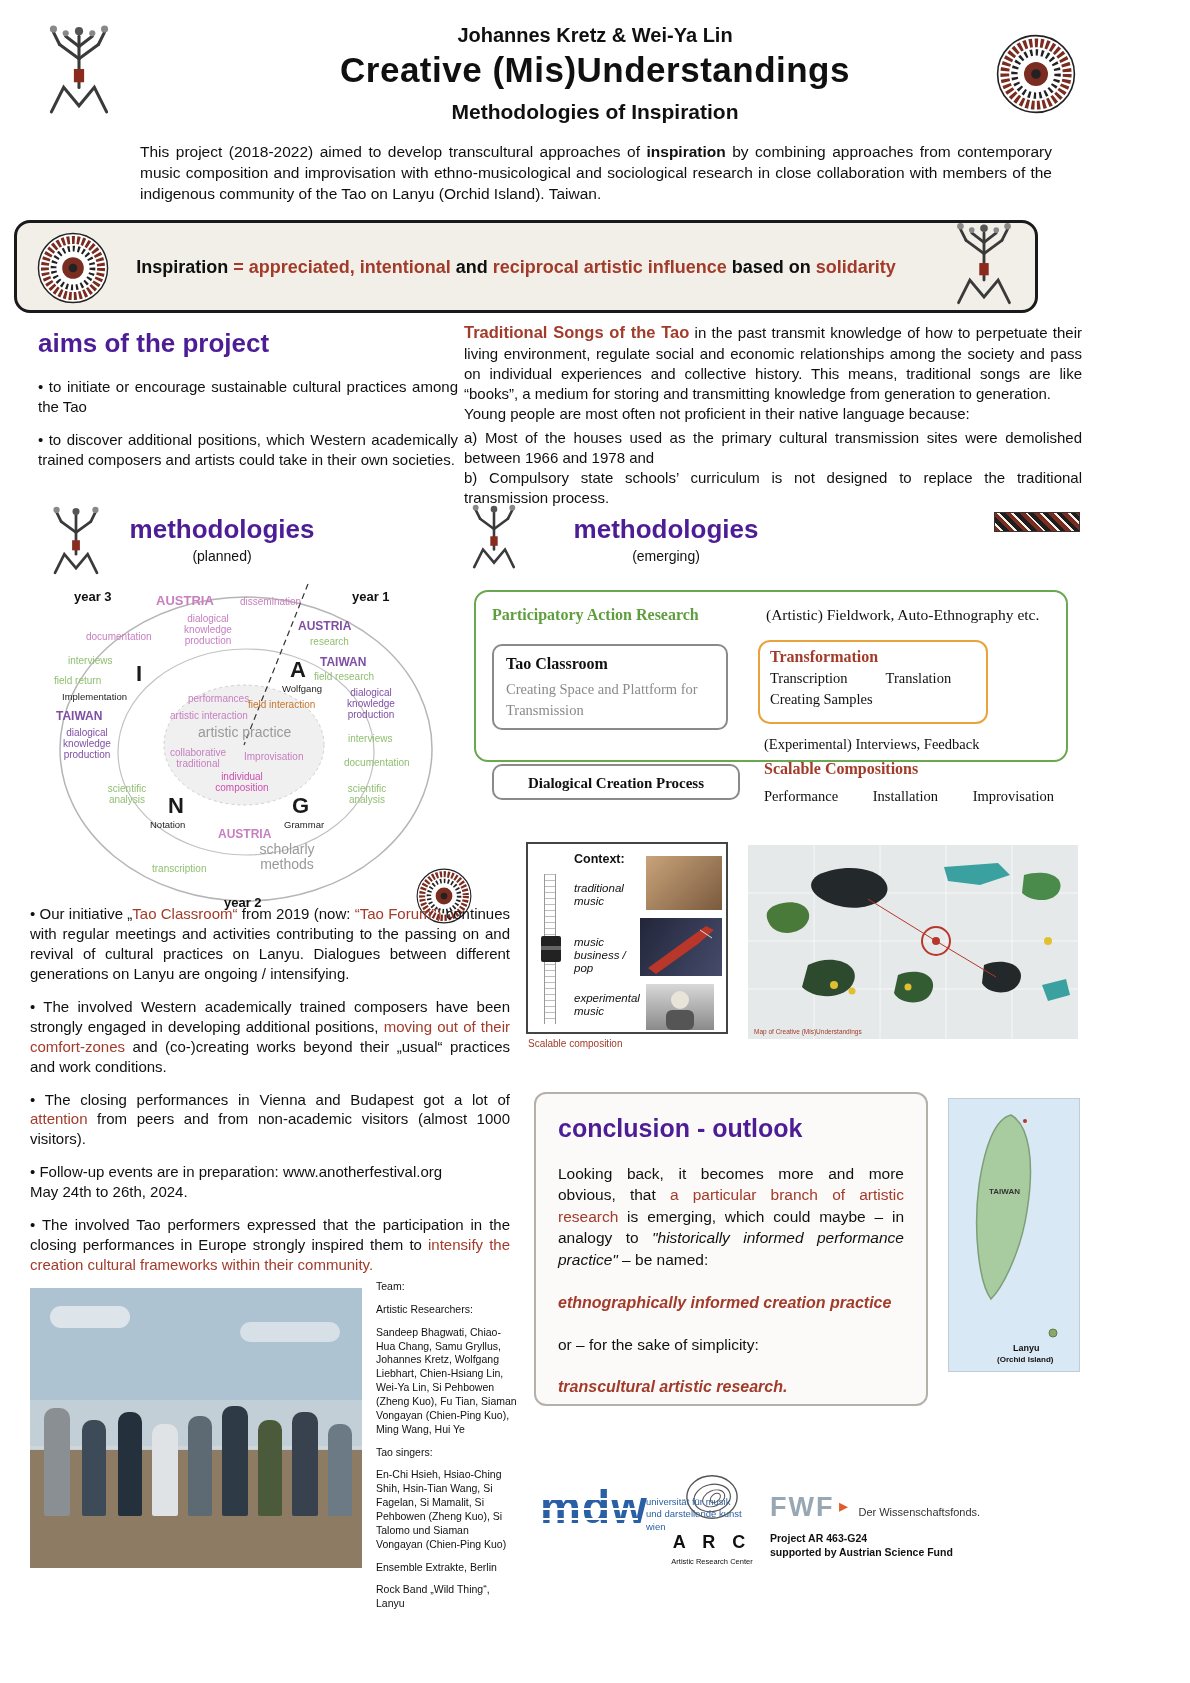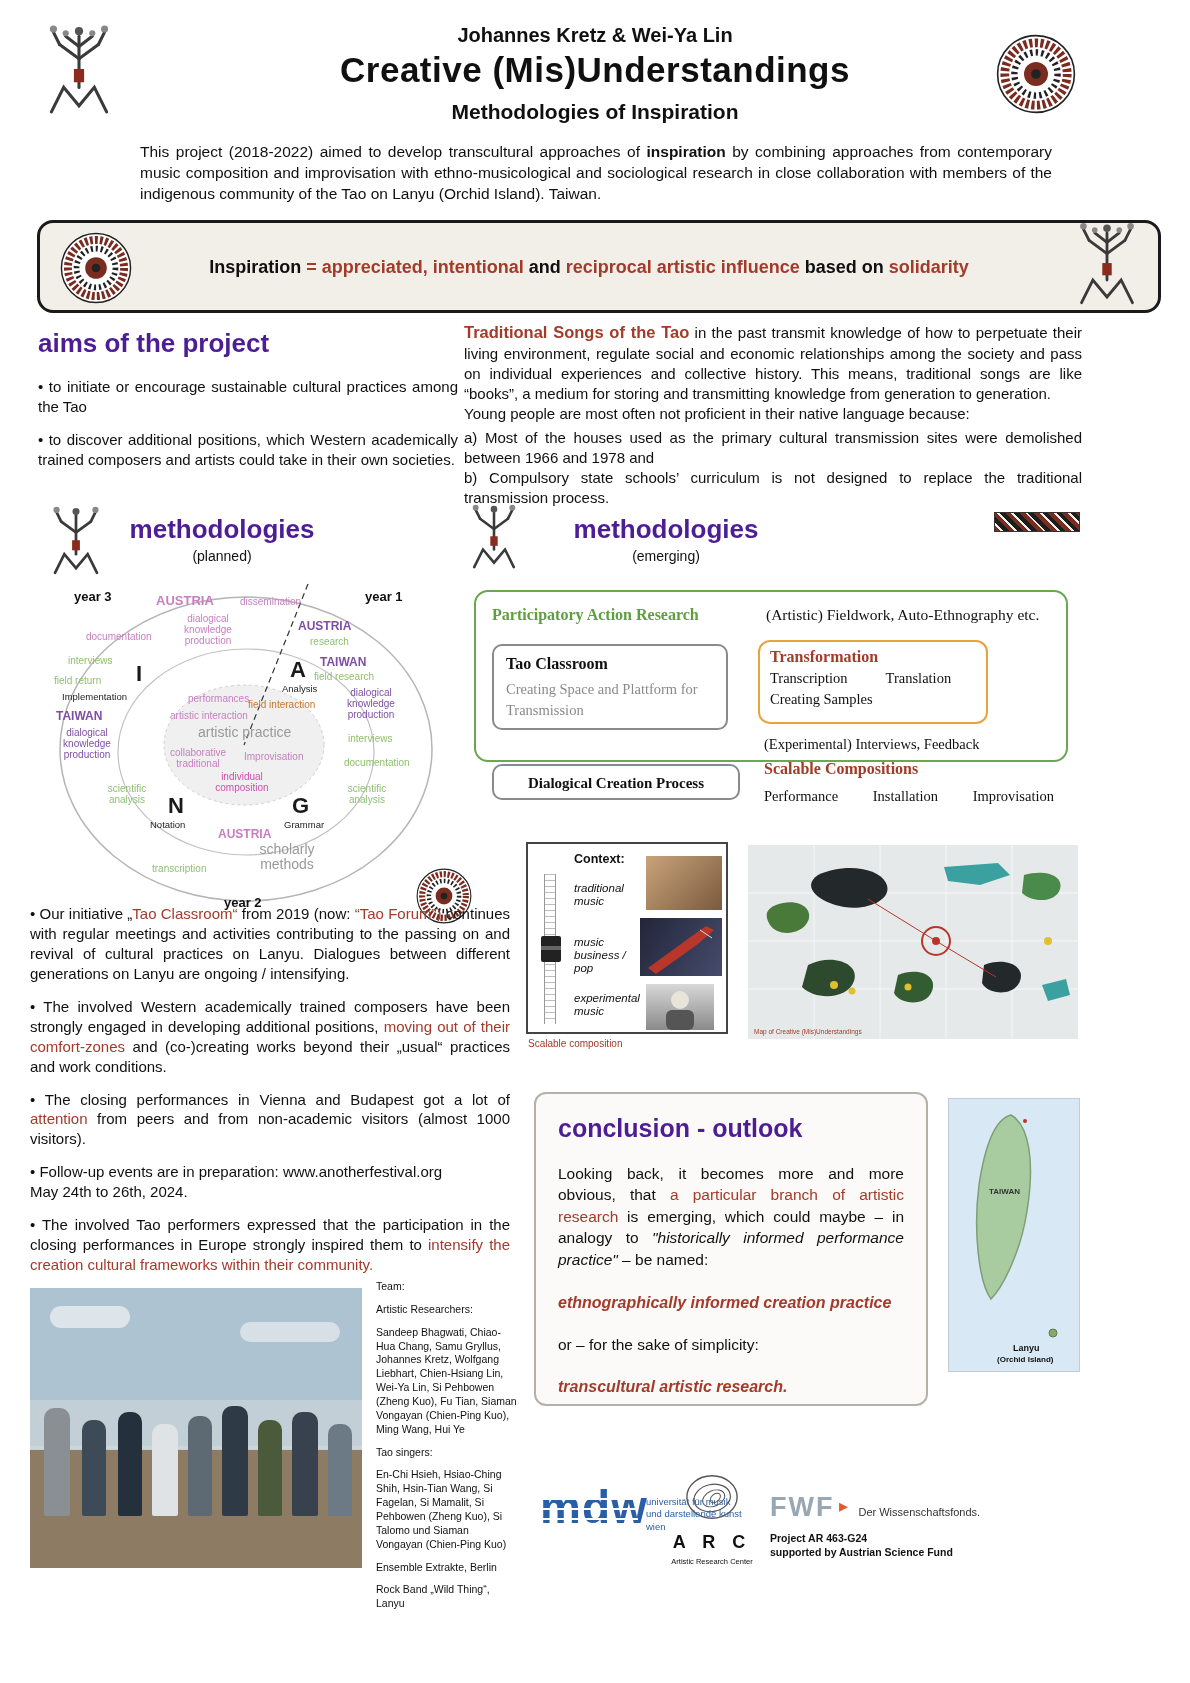--- a/index.html
+++ b/index.html
@@ -87,21 +87,21 @@
       <circle cx="50" cy="50" r="48" fill="#fff" stroke="#222" stroke-width="2"></circle>
       <circle cx="50" cy="50" r="39" fill="none" stroke="#7a2c20" stroke-width="11" stroke-dasharray="4 3"></circle>
       <circle cx="50" cy="50" r="27" fill="none" stroke="#222" stroke-width="8" stroke-dasharray="3 4"></circle>
       <circle cx="50" cy="50" r="15" fill="#7a2c20"></circle>
         <circle cx="50" cy="50" r="6" fill="#222"></circle>
     </svg>
   </div>
 
   <p class="abs intro just" style="left:140px;top:142px;width:912px"><span>This project (2018-2022) aimed to develop transcultural approaches of </span><span class="bold">inspiration</span><span> by combining approaches from contemporary music composition and improvisation with ethno-musicological and sociological research in close collaboration with members of the indigenous community of the Tao on Lanyu (Orchid Island). Taiwan.</span></p>
 
-  <div class="abs banner" style="left:37px;top:220px;width:1124px;height:93px">
+  <div class="abs banner" style="left:14px;top:220px;width:1024px;height:93px">
     <div class="abs" style="left:20px;top:9px;width:72px;height:72px">
       <svg viewBox="0 0 100 100" width="72" height="72">
         <circle cx="50" cy="50" r="48" fill="#fff" stroke="#222" stroke-width="2"></circle>
         <circle cx="50" cy="50" r="39" fill="none" stroke="#7a2c20" stroke-width="11" stroke-dasharray="4 3"></circle>
         <circle cx="50" cy="50" r="27" fill="none" stroke="#222" stroke-width="8" stroke-dasharray="3 4"></circle>
         <circle cx="50" cy="50" r="15" fill="#7a2c20"></circle>
           <circle cx="50" cy="50" r="6" fill="#222"></circle>
       </svg>
     </div>
     <div class="abs center banner-text" style="left:110px;right:130px;top:34px"><span>Inspiration </span><span class="red">= appreciated, intentional</span><span> and </span><span class="red">reciprocal artistic influence</span><span> based on </span><span class="red">solidarity</span></div>
@@ -160,32 +160,32 @@
   <div class="abs center" style="left:112px;top:548px;width:220px;font-size:14px">(planned)</div>
 
   <div class="abs" style="left:46px;top:582px;width:398px;height:332px">
     <svg width="398" height="332" viewBox="0 0 398 332" style="position:absolute;left:0;top:0">
       <ellipse cx="200" cy="167" rx="186" ry="152" fill="none" stroke="#b5b5b5" stroke-width="1.5"></ellipse>
       <ellipse cx="200" cy="170" rx="128" ry="103" fill="none" stroke="#c2c2c2" stroke-width="1.2"></ellipse>
       <ellipse cx="198" cy="163" rx="80" ry="60" fill="#f0f0f0" stroke="#cfcfcf" stroke-width="1" stroke-dasharray="3 3"></ellipse>
       <line x1="262" y1="2" x2="198" y2="163" stroke="#333" stroke-width="1.2" stroke-dasharray="6 4"></line>
     </svg>
     <span class="dl bold" style="left:28px;top:8px;font-size:13px">year 3</span>
-    <span class="dl bold" style="left:319px;top:8px;font-size:13px">year 1</span>
+    <span class="dl bold" style="left:306px;top:8px;font-size:13px">year 1</span>
     <span class="dl bold" style="left:178px;top:314px;font-size:13px">year 2</span>
     <span class="dl pink bold" style="left:110px;top:12px;font-size:13px">AUSTRIA</span>
     <span class="dl pink" style="left:194px;top:15px">dissemination</span>
     <span class="dl pink" style="left:126px;top:32px;width:72px">dialogical knowledge production</span>
     <span class="dl pink" style="left:40px;top:50px">documentation</span>
     <span class="dl grn" style="left:22px;top:74px">interviews</span>
     <span class="dl grn" style="left:8px;top:94px">field return</span>
     <span class="dl smallK" style="left:16px;top:110px">Implementation</span>
     <span class="dl bigL" style="left:90px;top:80px">I</span>
     <span class="dl bigL" style="left:244px;top:76px">A</span>
-    <span class="dl smallK" style="left:236px;top:102px">Analysis</span>
+    <span class="dl smallK" style="left:236px;top:102px">Wolfgang</span>
     <span class="dl purple bold" style="left:252px;top:38px;font-size:12px">AUSTRIA</span>
     <span class="dl grn" style="left:264px;top:55px">research</span>
     <span class="dl purple bold" style="left:274px;top:74px;font-size:12px">TAIWAN</span>
     <span class="dl grn" style="left:268px;top:90px">field research</span>
     <span class="dl purple bold" style="left:10px;top:128px;font-size:12px">TAIWAN</span>
     <span class="dl purple" style="left:4px;top:146px;width:74px">dialogical knowledge production</span>
     <span class="dl grn" style="left:50px;top:202px;width:62px">scientific analysis</span>
     <span class="dl bigL" style="left:122px;top:212px">N</span>
     <span class="dl smallK" style="left:104px;top:238px">Notation</span>
     <span class="dl bigL" style="left:246px;top:212px">G</span>

